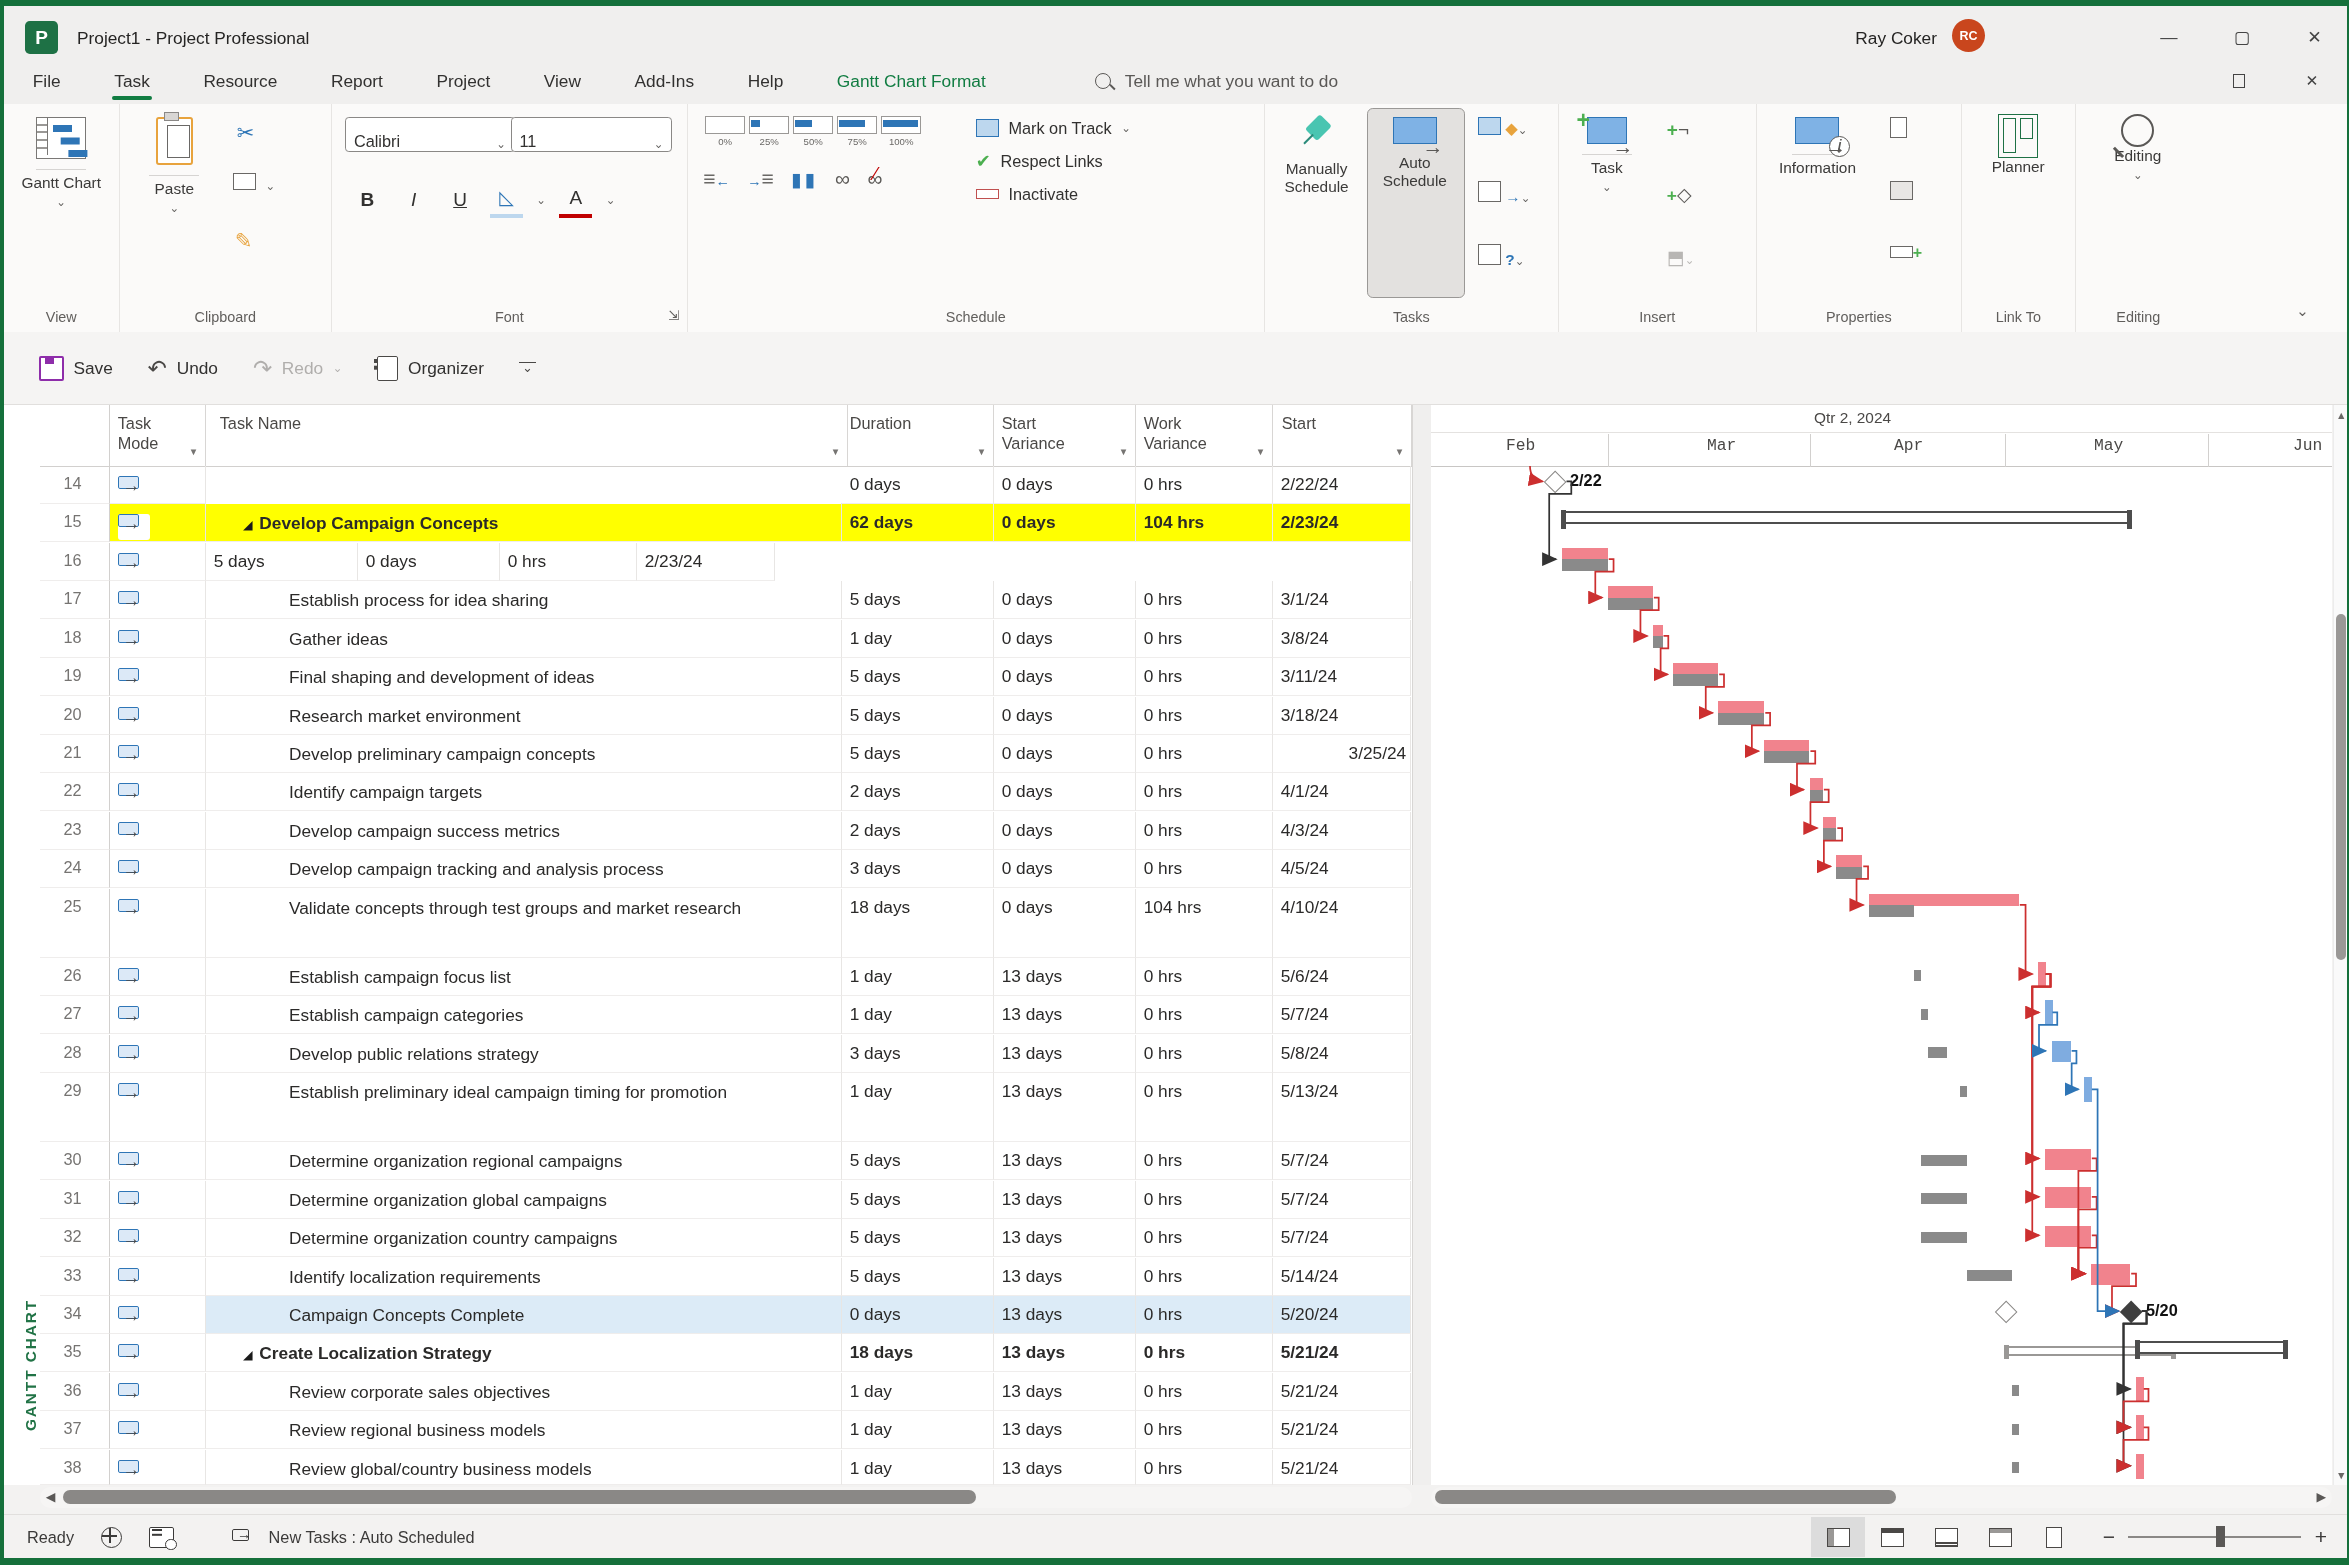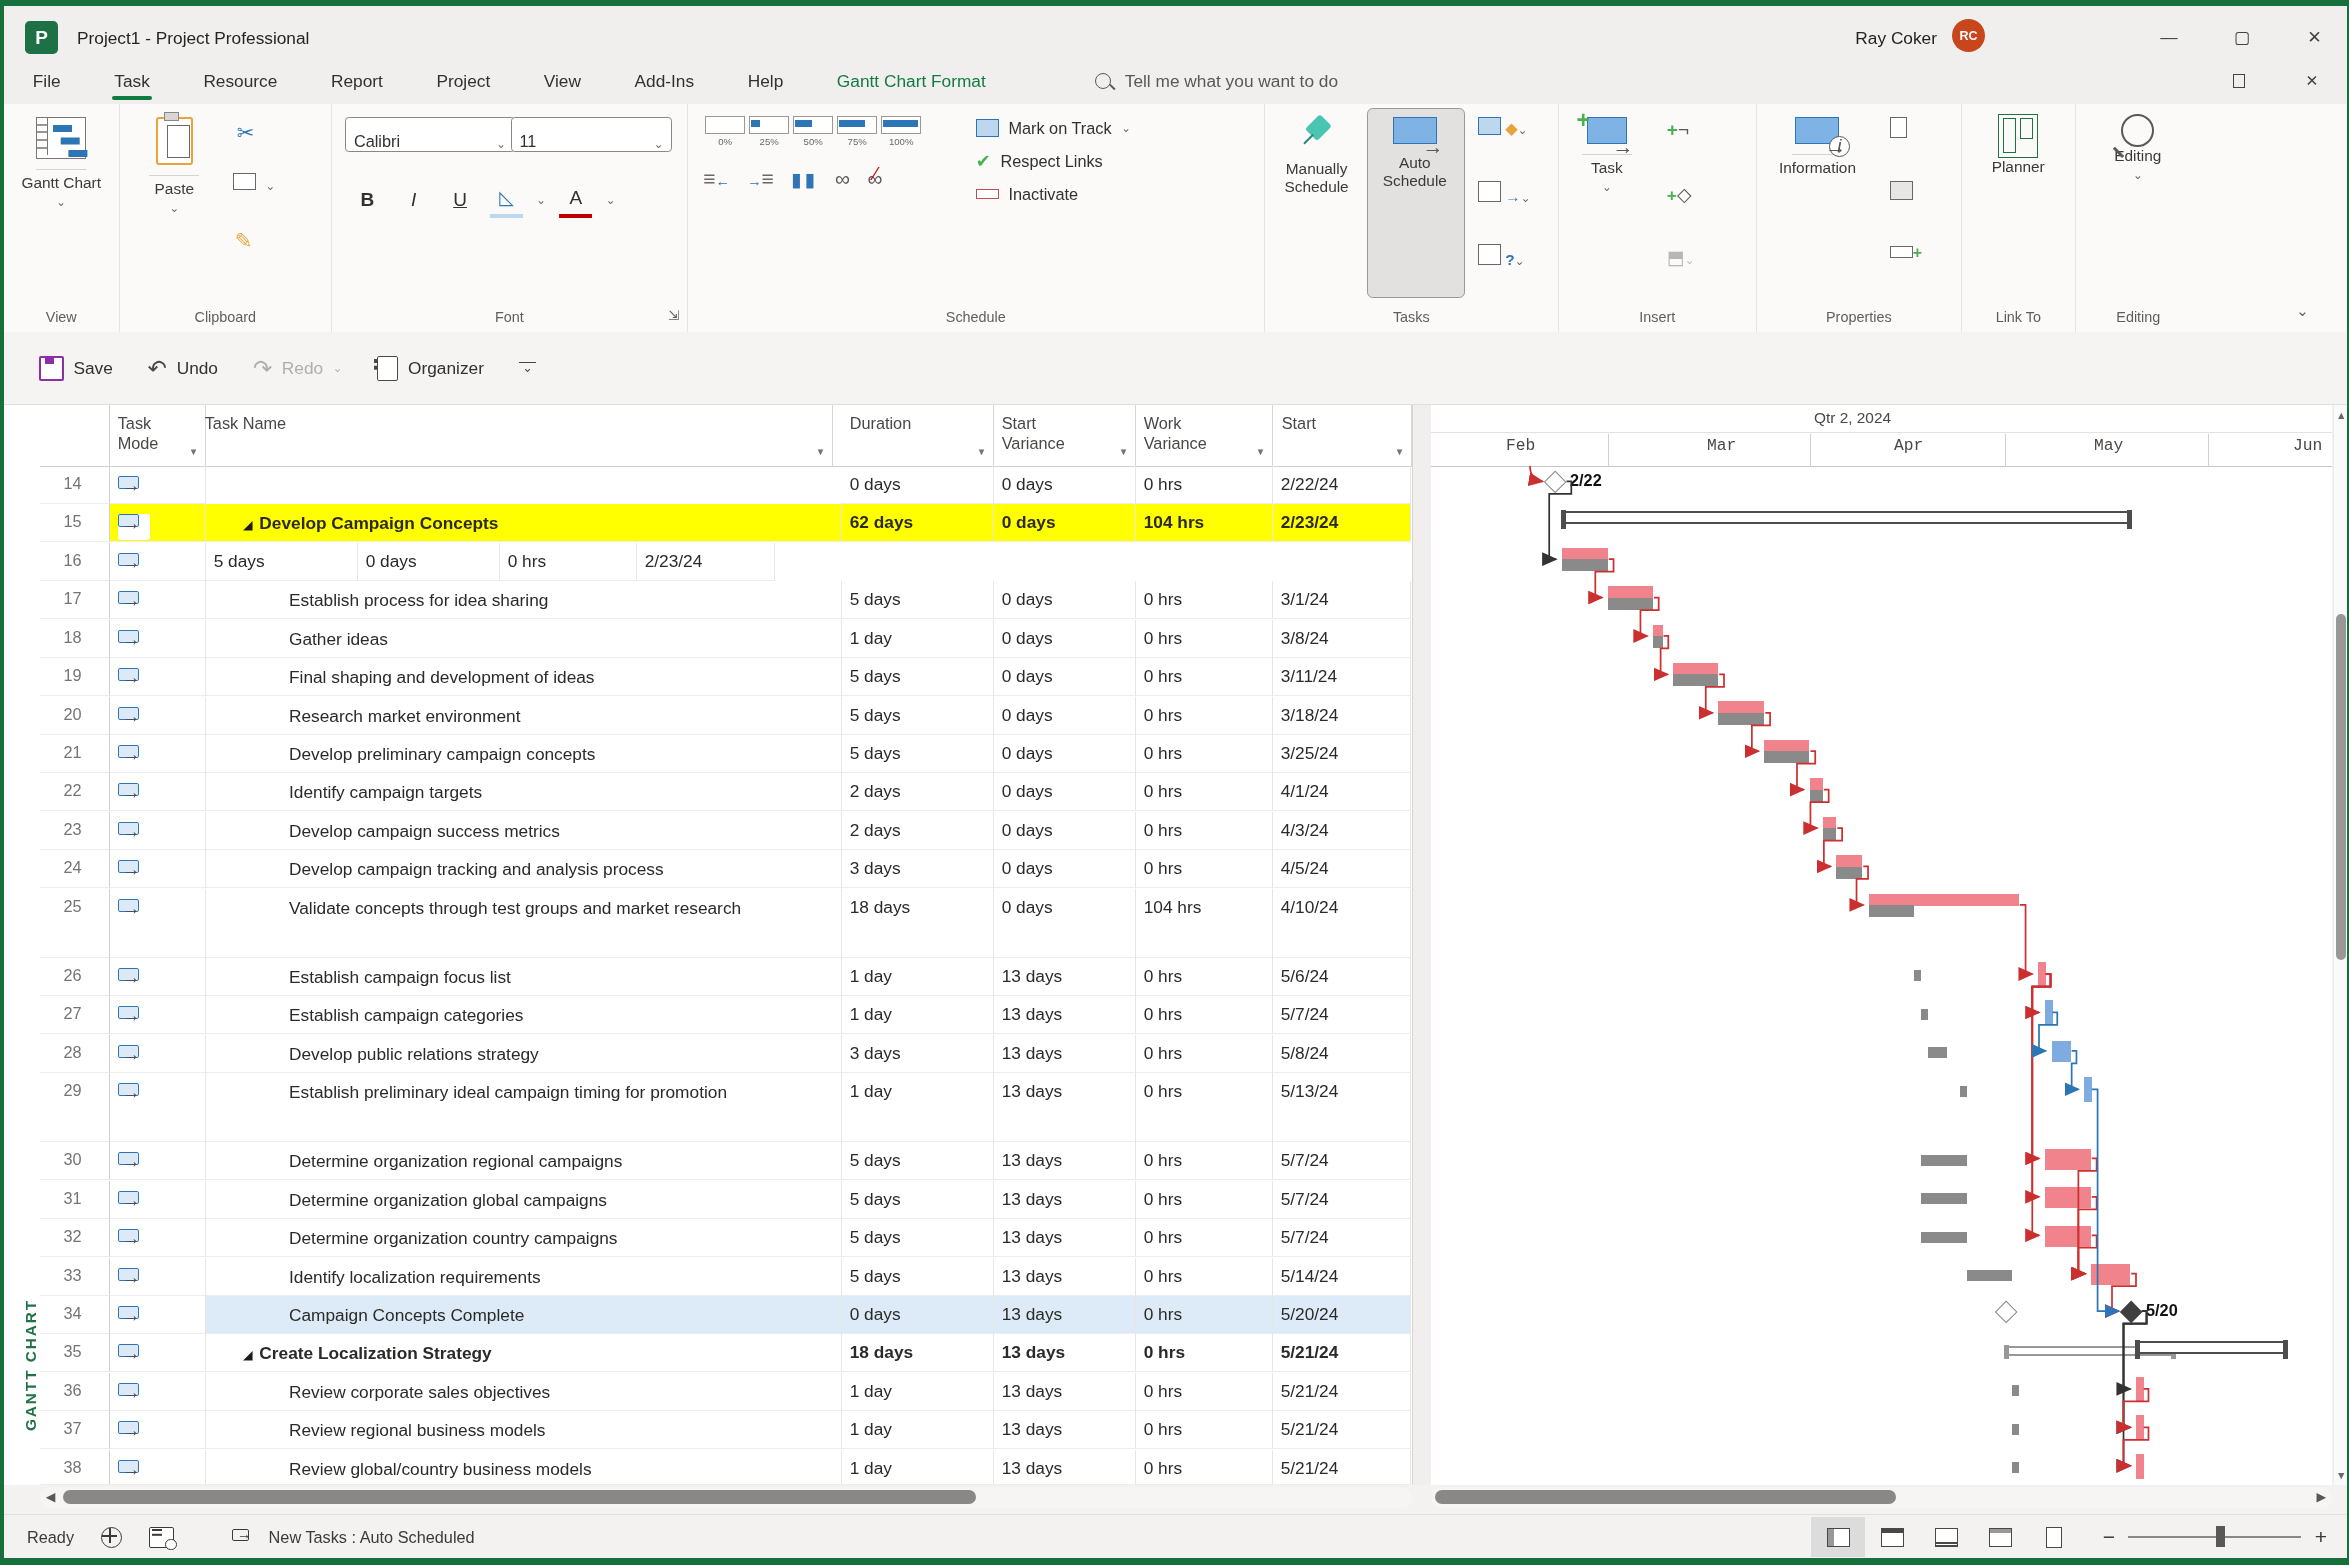--- a/index.html
+++ b/index.html
@@ -395,21 +395,21 @@
 </div>
 
 <div class="abs rail">
   <div class="abs railtext">GANTT CHART</div>
 </div>
 
 <div class="abs tablewrap">
   <div class="thead">
       <div class="hcell cid" style="left: 0px; width: 70px;"></div>
       <div class="hcell" style="left: 70px; width: 96px;"><span>Task<br>Mode</span><span class="drop">▼</span></div>
-      <div class="hcell" style="left: 157px; width: 636px;"><span>Task Name</span><span class="drop">▼</span></div>
+      <div class="hcell" style="left: 172px; width: 636px;"><span>Task Name</span><span class="drop">▼</span></div>
       <div class="hcell" style="left: 802px; width: 152px;"><span>Duration</span><span class="drop">▼</span></div>
       <div class="hcell" style="left: 954px; width: 142px;"><span>Start<br>Variance</span><span class="drop">▼</span></div>
       <div class="hcell" style="left: 1096px; width: 137px;"><span>Work<br>Variance</span><span class="drop">▼</span></div>
       <div class="hcell" style="left: 1234px; width: 138px;"><span>Start</span><span class="drop">▼</span></div>
     </div>
   <div class="tbody">
       <div class="trow" style="top: 0px; height: 38px;">
         <div class="tcell cid" style="width:70px;">14</div>
         <div class="tcell" style="width:96px;"><span class="mode" style="display:inline-block;"><span class="r"></span><span class="a">→</span></span></div>
         <div class="tcell" style="width:636px;padding-left:83px;line-height:1.35;margin-top:37px;">Business Strategy Landscape Review Complete</div>
@@ -471,21 +471,21 @@
         <div class="tcell" style="width:137px;">0 hrs</div>
         <div class="tcell" style="width:138px;">3/18/24</div>
       </div>
       <div class="trow" style="top: 269px; height: 38px;">
         <div class="tcell cid" style="width:70px;">21</div>
         <div class="tcell" style="width:96px;"><span class="mode" style="display:inline-block;"><span class="r"></span><span class="a">→</span></span></div>
         <div class="tcell" style="width:636px;padding-left:83px;line-height:1.35;">Develop preliminary campaign concepts</div>
         <div class="tcell" style="width:152px;">5 days</div>
         <div class="tcell" style="width:142px;">0 days</div>
         <div class="tcell" style="width:137px;">0 hrs</div>
-        <div class="tcell" style="width:138px;">3/25/24</div>
+        <div class="tcell" style="width:138px;text-align:right;">3/25/24</div>
       </div>
       <div class="trow" style="top: 307px; height: 38px;">
         <div class="tcell cid" style="width:70px;">22</div>
         <div class="tcell" style="width:96px;"><span class="mode" style="display:inline-block;"><span class="r"></span><span class="a">→</span></span></div>
         <div class="tcell" style="width:636px;padding-left:83px;line-height:1.35;">Identify campaign targets</div>
         <div class="tcell" style="width:152px;">2 days</div>
         <div class="tcell" style="width:142px;">0 days</div>
         <div class="tcell" style="width:137px;">0 hrs</div>
         <div class="tcell" style="width:138px;">4/1/24</div>
       </div>

